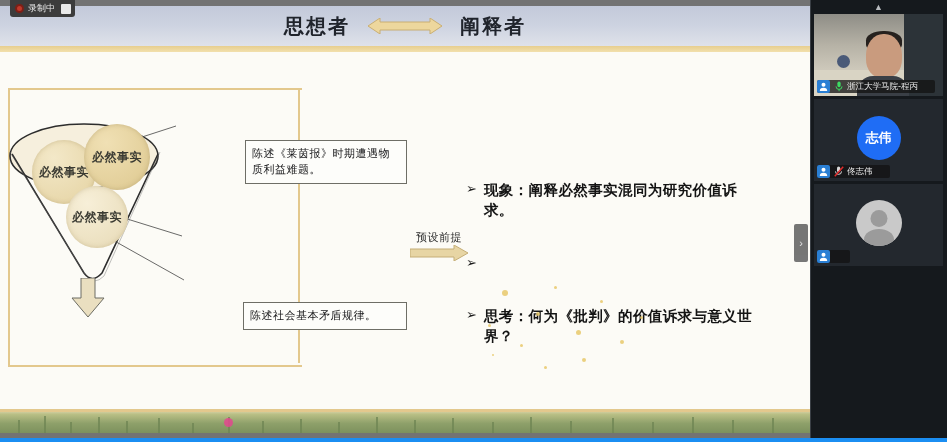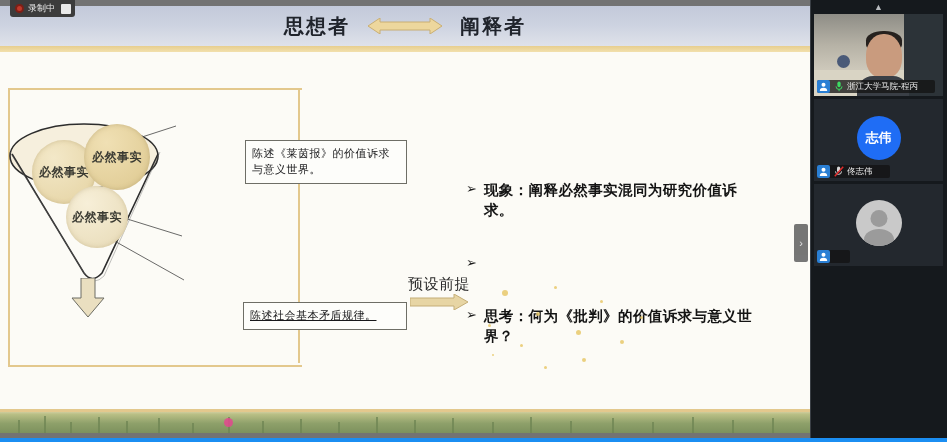--- a/index.html
+++ b/index.html
@@ -44,21 +44,21 @@
   .circ .lbl{position:absolute;left:0;top:50%;width:100%;text-align:center;
      transform:translateY(-50%);font-size:12px;color:#3b3b33;font-weight:700;
      font-family:"DejaVu Sans",sans-serif;letter-spacing:0.5px;}
 
   
   .callout{position:absolute;background:#fdfdfa;border:1px solid #6e6e66;
      padding:5px 6px;font-size:11px;line-height:1.45;color:#18181a;
      font-family:"DejaVu Serif","Liberation Serif",serif;letter-spacing:0.5px;}
 
   #premise{position:absolute;left:408px;top:178px;width:62px;text-align:center;}
-  #premise-lbl{font-size:15px;color:#2b2b2b;letter-spacing:0.5px;margin-top:45px;}
+  #premise-lbl{font-size:11px;color:#2b2b2b;letter-spacing:0.5px;}
   #premise-arrow{margin-top:1px;}
 
   #value-claim{position:absolute;left:30px;top:312px;font-size:12px;color:#1d1d1d;
      font-family:"DejaVu Serif","Liberation Serif",serif;letter-spacing:1px;}
   #context-caption{position:absolute;left:22px;top:370px;font-size:14px;color:#17171a;
      letter-spacing:0.5px;font-weight:600;}
 
   
   #bullets{position:absolute;left:466px;top:128px;width:300px;}
   .bullet{display:flex;align-items:flex-start;margin-bottom:34px;}
@@ -173,22 +173,22 @@
             <span class="lbl">必然事实</span>
           </div>
 
           <span style="position:absolute;left:64px;top:170px;">
             <svg width="36" height="40" viewBox="0 0 36 40">
               <polygon points="11,0 25,0 25,20 34,20 18,39 2,20 11,20" fill="#eadfc0" stroke="#6d6d64" stroke-width="1"></polygon>
             </svg>
           </span>
         </div>
 
-        <div class="callout" style="left:245px;top:88px;width:148px;">陈述《莱茵报》的价值诉求与意义世界。</div>
-        <div class="callout" style="left:243px;top:250px;width:150px;text-decoration:underline;">陈述社会基本矛盾规律。</div>
+        <div class="callout" style="left:245px;top:88px;width:148px;">陈述《莱茵报》时期遭遇物质利益难题。</div>
+        <div class="callout" style="left:243px;top:250px;width:150px;">陈述社会基本矛盾规律。</div>
 
         <div id="premise">
           <div id="premise-lbl">预设前提</div>
           <span id="premise-arrow">
             <svg width="58" height="16" viewBox="0 0 58 16">
               <polygon points="0,4 44,4 44,0 58,8 44,16 44,12 0,12" fill="#e7d5a4" stroke="#c4ad76" stroke-width="1"></polygon>
             </svg>
           </span>
         </div>
 

